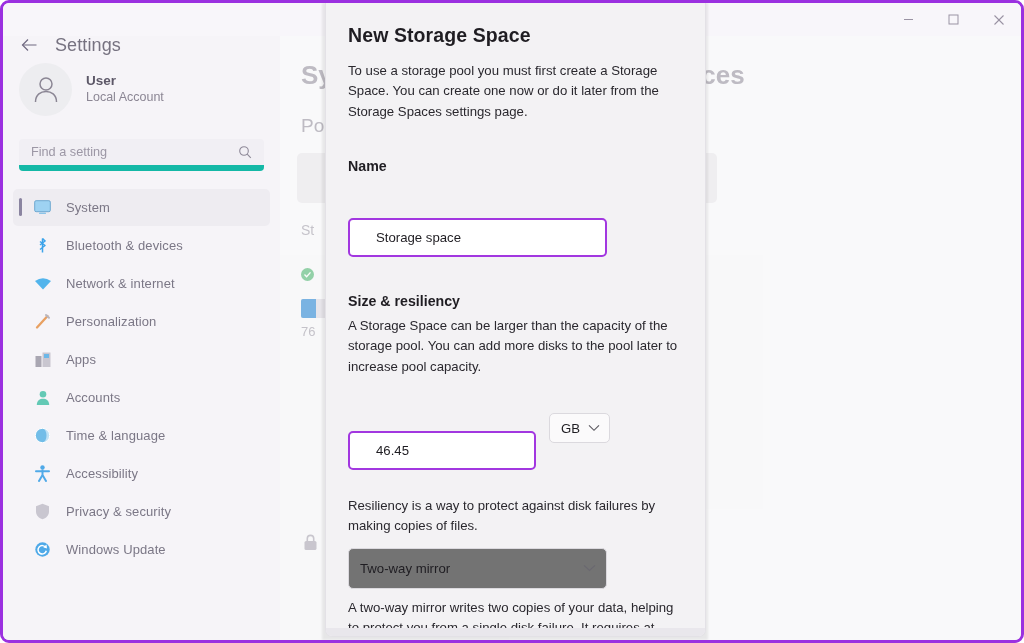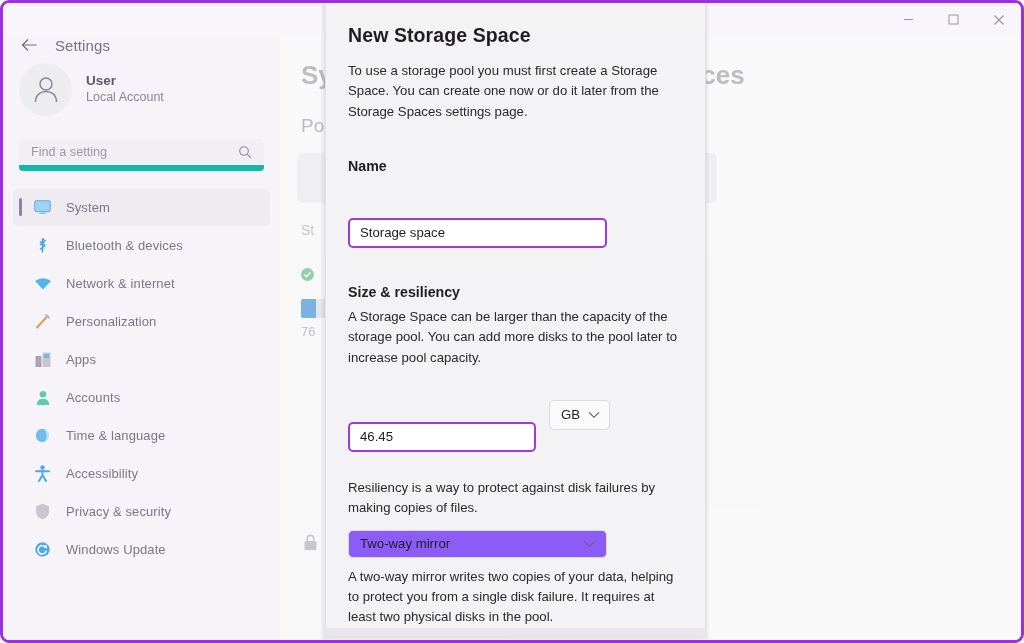--- a/index.html
+++ b/index.html
@@ -59,21 +59,21 @@
     display: flex; align-items: center;
   }
   #back-arrow {
     margin-left: 13px;
     width: 26px; height: 26px;
     display: flex; align-items: center; justify-content: center;
     color: #6f6880;
   }
   #settings-title {
     margin-left: 13px;
-    font-size: 15px;
+    font-size: 18px;
     color: #767280;
     letter-spacing: .1px;
   }
 
   #profile {
     position: absolute;
     left: 0; top: 16px;
     width: 277px; height: 74px;
     display: flex; align-items: center;
   }
@@ -235,26 +235,26 @@
   .section-head {
     font-size: 14.2px;
     font-weight: 700;
     color: #1f1d22;
     margin-top: 36px;
     margin-bottom: 7px;
   }
   .section-head.tight { margin-bottom: 6px; }
 
   .focus-input {
-    width: 259px; height: 30px;
+    width: 259px; height: 39px;
     background: #ffffff;
     border: 2px solid #a237e0;
     border-radius: 5px;
     display: flex; align-items: center;
-    padding-left: 10px;
+    padding-left: 26px;
     margin-top: 44px;
   }
   .focus-input input {
     border: none; outline: none; background: transparent;
     font-family: inherit; font-size: 13.2px; color: #1f1d22;
     width: 100%;
   }
 
   #size-row { display: flex; align-items: center; gap: 13px; margin-top: 10px; }
   #size-input-wrap { width: 188px; }
@@ -265,22 +265,22 @@
     border-radius: 5px;
     display: flex; align-items: center; justify-content: space-between;
     padding: 0 9px 0 11px;
     font-size: 13.2px; color: #1f1d22;
   }
   #unit-select .chev { color: #5c5a61; display: flex; }
 
   #resiliency-text { margin-top: 26px; }
   #resiliency-select {
     margin-top: 11px;
-    width: 259px; height: 28px;
-    background: #8b5cf6;
+    width: 259px; height: 41px;
+    background: #737373;
     border: 1px solid #dbd9de;
     border-radius: 5px;
     display: flex; align-items: center; justify-content: space-between;
     padding: 0 10px 0 11px;
     font-size: 13.2px; color: #1f1d22;
   }
   #resiliency-select .chev { color: #6a6870; display: flex; }
   #resiliency-desc { margin-top: 9px; }
 
   #summary { margin-top: 26px; }

